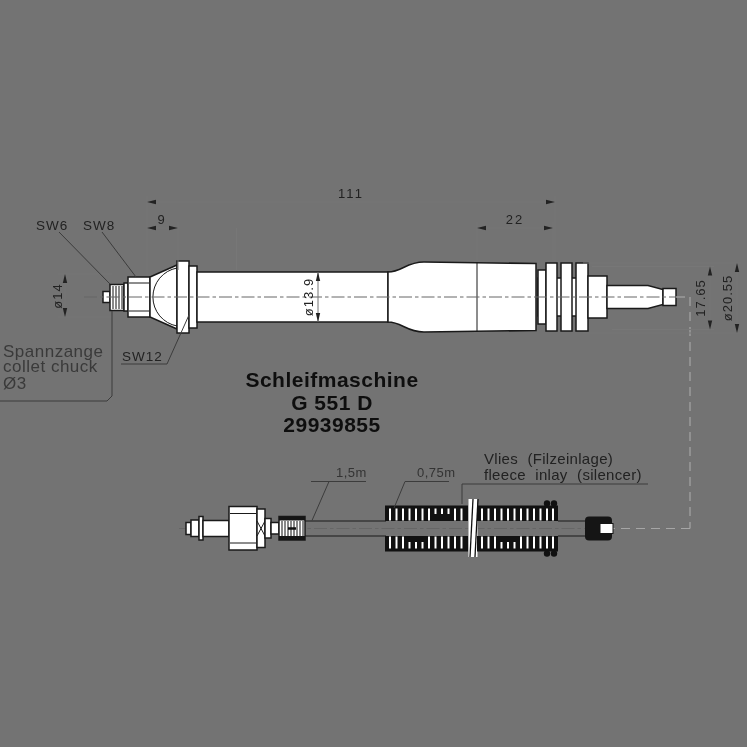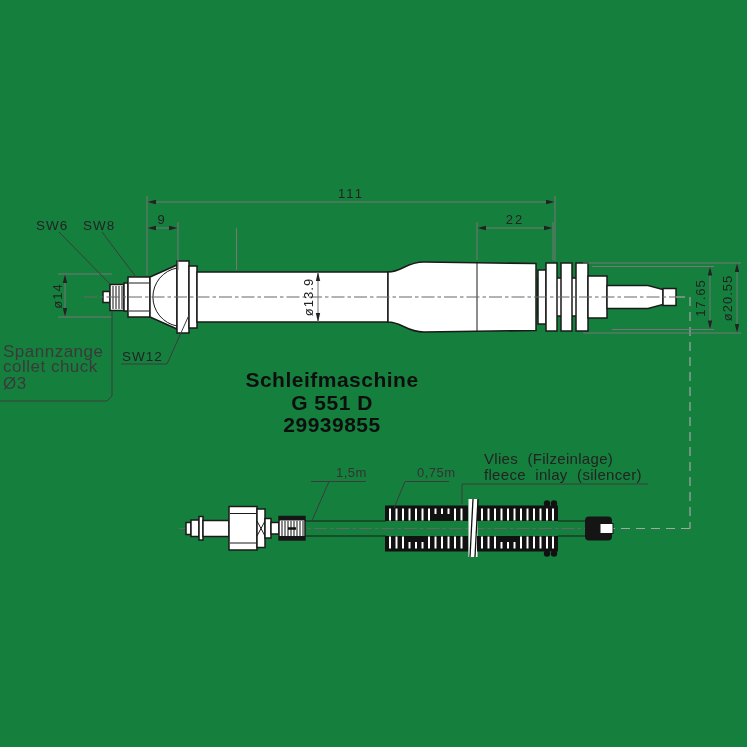--- a/index.html
+++ b/index.html
@@ -1,16 +1,16 @@
 <!DOCTYPE html>
 <html><head>
 <meta charset="utf-8">
 <style>
   html,body{margin:0;padding:0;background:#ffffff;}
-  .stage{position:relative;width:747px;height:747px;background:#15803d;overflow:hidden;}
+  .stage{position:relative;width:747px;height:747px;background:#737373;overflow:hidden;}
   svg{display:block;}
   text{font-family:"Liberation Sans","DejaVu Sans",sans-serif;fill:#222;}
   .dimtxt{font-size:13px;letter-spacing:2px;}
   .dimtxt-v{font-size:13px;letter-spacing:1px;}
   .swtxt{font-size:13.5px;letter-spacing:1px;}
   .notetxt{font-size:17px;letter-spacing:0.5px;fill:#3a3a3a;}
   .hosetxt{font-size:13px;letter-spacing:0.5px;fill:#333;}
   .fleecetxt{font-size:15px;letter-spacing:0.3px;word-spacing:5px;fill:#222;}
   .titletxt{font-size:21px;font-weight:bold;letter-spacing:0.5px;fill:#0e0e0e;}
   .outline{stroke:#1a1a1a;stroke-width:1.5;fill:#ffffff;}

